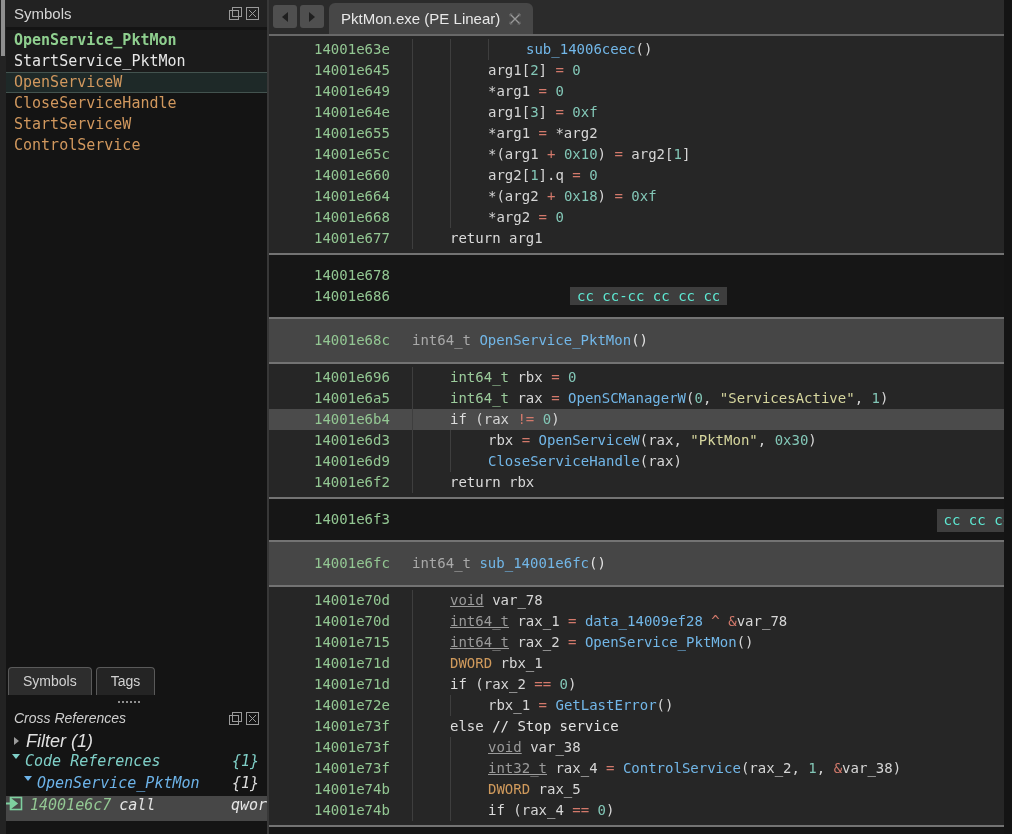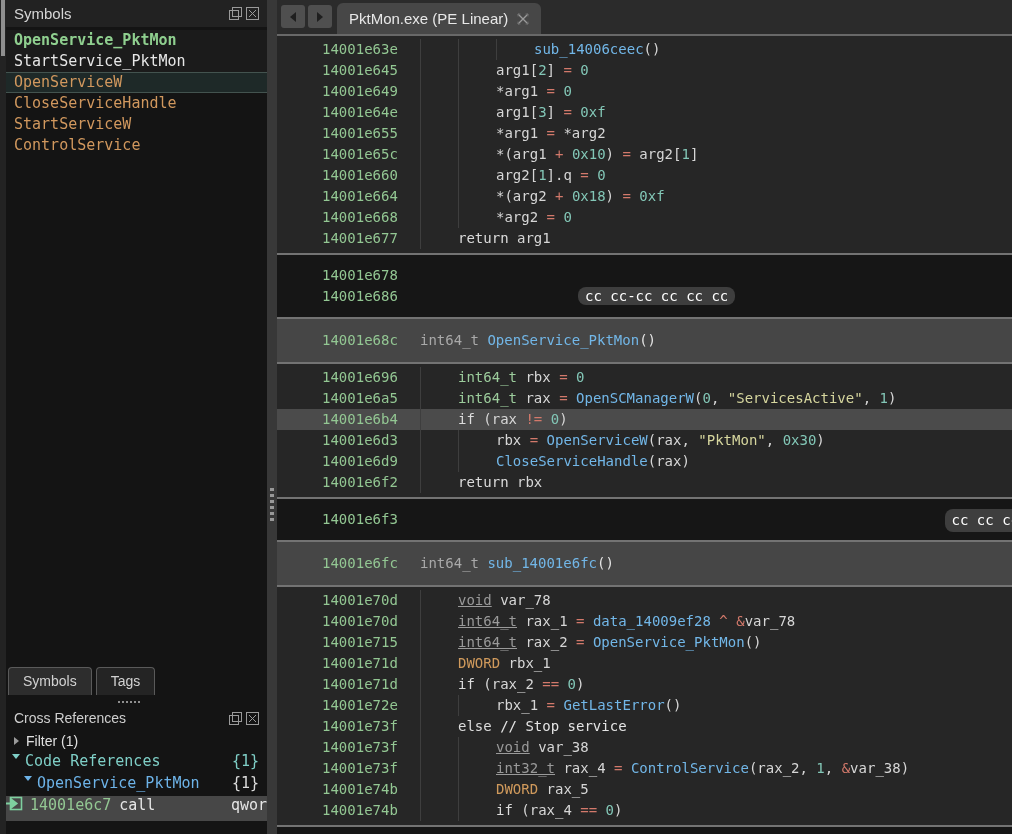--- a/index.html
+++ b/index.html
@@ -32,44 +32,44 @@
 
   
   #side-tabs{position:absolute;left:8px;top:667px;display:flex;gap:4px;}
   .side-tab{border:1px solid #5a5a5a;border-bottom:none;border-radius:4px 4px 0 0;background:#2d2d2d;
             color:#d2d2d2;font-size:14px;padding:5px 14px 6px 14px;cursor:pointer;}
   .side-tab.inactive{background:#242424;}
   #h-dots{position:absolute;left:118px;top:701px;display:flex;gap:2px;}
   #h-dots span{width:2px;height:2px;background:#8f8f8f;display:block;}
 
   
-  #xrefs{position:absolute;left:6px;top:706px;width:261px;}
+  #xrefs{position:absolute;left:6px;top:706px;width:261px;font-style:italic;}
   .xr-header{height:24px;display:flex;align-items:center;padding:0 8px;}
   .xr-title{color:#cfcfcf;font-size:14px;flex:1;}
   #filter-row{height:22px;display:flex;align-items:center;padding-left:8px;cursor:pointer;}
   .tri-right{width:0;height:0;border-left:5px solid #9a9a9a;border-top:4px solid transparent;border-bottom:4px solid transparent;margin-right:7px;}
-  #filter-label{color:#e0e0e0;font-size:14px;}
+  #filter-label{color:#e0e0e0;font-size:18px;}
   .xr-row{height:22px;display:flex;align-items:flex-start;font-size:15px;cursor:pointer;}
   .tri-down{width:0;height:0;border-top:5px solid currentColor;border-left:4px solid transparent;border-right:4px solid transparent;margin:2px 5px 0 0;}
   .xr-row .lbl{flex:1;white-space:nowrap;}
   .xr-row .cnt{padding-right:8px;}
   #xr-code{color:#7fcfc7;padding-left:6px;}
   #xr-sym{color:#6db3e8;padding-left:18px;}
   #xr-sym .cnt{color:#dcdcdc;}
   #xr-item{background:#474747;height:25px;color:#e6e6e6;overflow:hidden;}
   #xr-item .addr-g{color:#93c793;margin:0 8px 0 6px;}
   #xr-item .operand{margin-left:auto;white-space:nowrap;}
 
   
   #splitter{position:absolute;left:267px;top:0;width:10px;height:834px;background:#383838;cursor:col-resize;}
   #v-dots{position:absolute;left:3px;top:488px;display:flex;flex-direction:column;gap:3px;}
   #v-dots span{width:4px;height:3px;background:#989898;display:block;}
 
   
-  #main{position:absolute;left:277px;top:0;width:735px;height:834px;background:#161616;}
+  #main{position:absolute;left:269px;top:0;width:735px;height:834px;background:#161616;}
   #tabbar{height:34px;background:#2b2b2b;position:relative;border-bottom:1px solid #181818;}
   .navbtn{position:absolute;top:5px;width:24px;height:23px;background:#4f4f4f;border-radius:3px;display:flex;align-items:center;justify-content:center;cursor:pointer;}
   #nav-back{left:4px;} #nav-fwd{left:31px;}
   .navtri-l{width:0;height:0;border-right:6px solid #1f1f1f;border-top:5px solid transparent;border-bottom:5px solid transparent;}
   .navtri-r{width:0;height:0;border-left:6px solid #1f1f1f;border-top:5px solid transparent;border-bottom:5px solid transparent;}
   #doc-tab{position:absolute;left:60px;top:3px;height:31px;background:#474747;border-radius:6px 6px 0 0;
            display:flex;align-items:center;padding:0 12px;gap:9px;cursor:pointer;}
   #doc-tab-label{color:#e8e8e8;font-size:15px;white-space:nowrap;}
   .tab-close{width:12px;height:12px;display:block;cursor:pointer;}
 
@@ -77,21 +77,21 @@
   #code{position:absolute;top:34px;left:0;width:735px;height:800px;overflow:hidden;
         border-top:2px solid #686868;font-family:"DejaVu Sans Mono",monospace;font-size:14px;}
   .sec{border-bottom:2px solid #737373;}
   .sec.code{background:#262626;padding:3px 0 4px 0;}
   .sec.gap{background:#161616;padding:10px 0;}
   .sec.header{background:#464646;padding:11px 0;}
   .cl{height:21px;line-height:21px;white-space:nowrap;position:relative;}
   .cl.hl{background:#4b4b4b;}
   .addr{display:inline-block;width:143px;padding-left:45px;box-sizing:border-box;color:#93c793;}
   .ind{display:inline-block;width:37px;height:21px;border-left:1px solid #3e3e3e;vertical-align:top;}
-  .bytes{background:#3e3e3e;color:#ffffff;padding:1px 7px;border-radius:8px;}
+  .bytes{background:#3e3e3e;color:#5eead4;padding:1px 7px;}
   .bytes.mid{margin-left:158px;}
   .bytes.right{position:absolute;right:-14px;top:0;padding:1px 7px;}
   .tk-kw{color:#dcdcdc;} .tk-id{color:#d6d6d6;} .tk-num{color:#83c7b7;} .tk-str{color:#d6d69e;}
   .tk-fn{color:#72b7e8;} .tk-op{color:#d3796b;} .tk-typeg{color:#9ccc9c;} .tk-typem{color:#9a9a9a;text-decoration:underline;}
   .tk-typeo{color:#d09a5c;} .tk-cmt{color:#e5e5e5;} .tk-typeh{color:#a9a9a9;} .tk-plainh{color:#e2e2e2;}
 </style>
 </head>
 <body>
 
 <div id="app">

